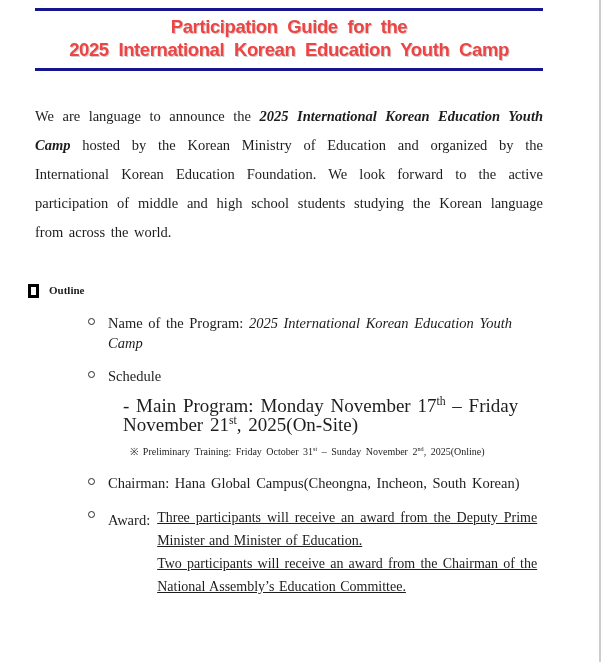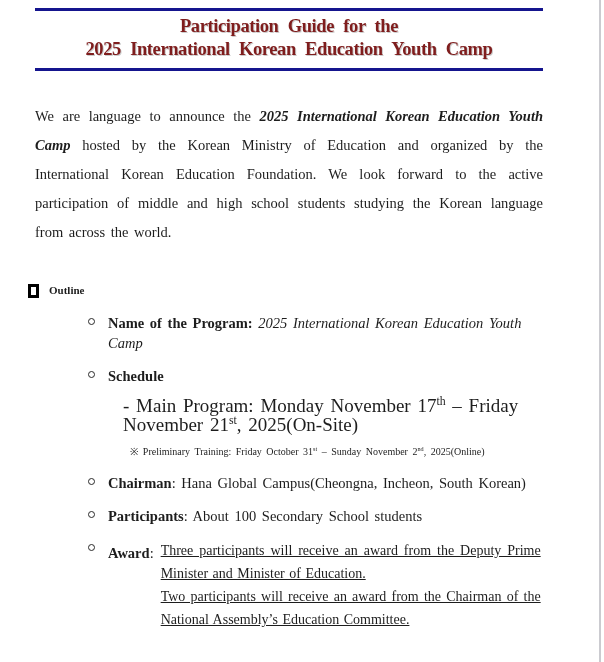--- a/index.html
+++ b/index.html
@@ -22,25 +22,25 @@
   }
   
   .title-block {
     margin: 8px 61px 0 35px;
     border-top: 3px solid var(--accent);
     border-bottom: 3px solid var(--accent);
     padding: 4px 0 7px 0;
     text-align: center;
   }
   .title-line {
-    font-family: Liberation Serif, serif;
+    font-family: Liberation Sans, sans-serif;
     font-weight: 700;
     font-size: 18.5px;
     line-height: 23px;
-    color: #7f1d1d;
+    color: #ef4444;
     letter-spacing: -0.4px;
     word-spacing: 5px;
     text-shadow: 1px 1px 0 rgba(110,110,110,0.35);
   }
   
   .content { margin: 0 61px 0 35px; }
   .intro {
     margin: 31px 0 0 0;
     text-align: justify;
     font-size: 14.5px;
@@ -71,21 +71,21 @@
     line-height: 20px;
     word-spacing: 2px;
   }
   .circle-bullet {
     flex: none;
     width: 7px; height: 7px;
     border: 1.5px solid #2a2a2a;
     border-radius: 50%;
     margin: 5px 13px 0 53px;
   }
-  .o-label { font-weight: bold; }
+  .o-label { font-weight: normal; }
   .italic-val { font-style: italic; }
 
   .sub-line-main {
     margin: 10px 0 0 15px;
     font-size: 19px;
     line-height: 19px;
     word-spacing: 2px;
   }
   .sub-line-pre {
     margin: 9px 0 0 22px;
@@ -139,24 +139,20 @@
         <div class="sub-line-main"><span>- Main Program: Monday November 17</span><sup>th</sup><span> – Friday November 21</span><sup>st</sup><span>, 2025(On-Site)</span></div>
         <div class="sub-line-pre"><span>※ Preliminary Training: Friday October 31</span><sup>st</sup><span> – Sunday November 2</span><sup>nd</sup><span>, 2025(Online)</span></div>
       </div>
     </div>
 
     <div class="o-item">
       <span class="circle-bullet"></span>
       <div><span class="o-label">Chairman</span><span>: Hana Global Campus(Cheongna, Incheon, South Korean)</span></div>
     </div>
 
-    <div class="o-item">
-      <span class="circle-bullet"></span>
-      <div><span class="o-label">Participants</span><span>: About 100 Secondary School students</span></div>
-    </div>
 
     <div class="o-item">
       <span class="circle-bullet"></span>
       <div class="award-flex">
         <span class="award-label"><span class="o-label">Award</span><span>: </span></span>
         <div class="award-paras">
           <p>Three participants will receive an award from the Deputy Prime Minister and Minister of Education.</p>
           <p>Two participants will receive an award from the Chairman of the National Assembly’s Education Committee.</p>
         </div>
       </div>

